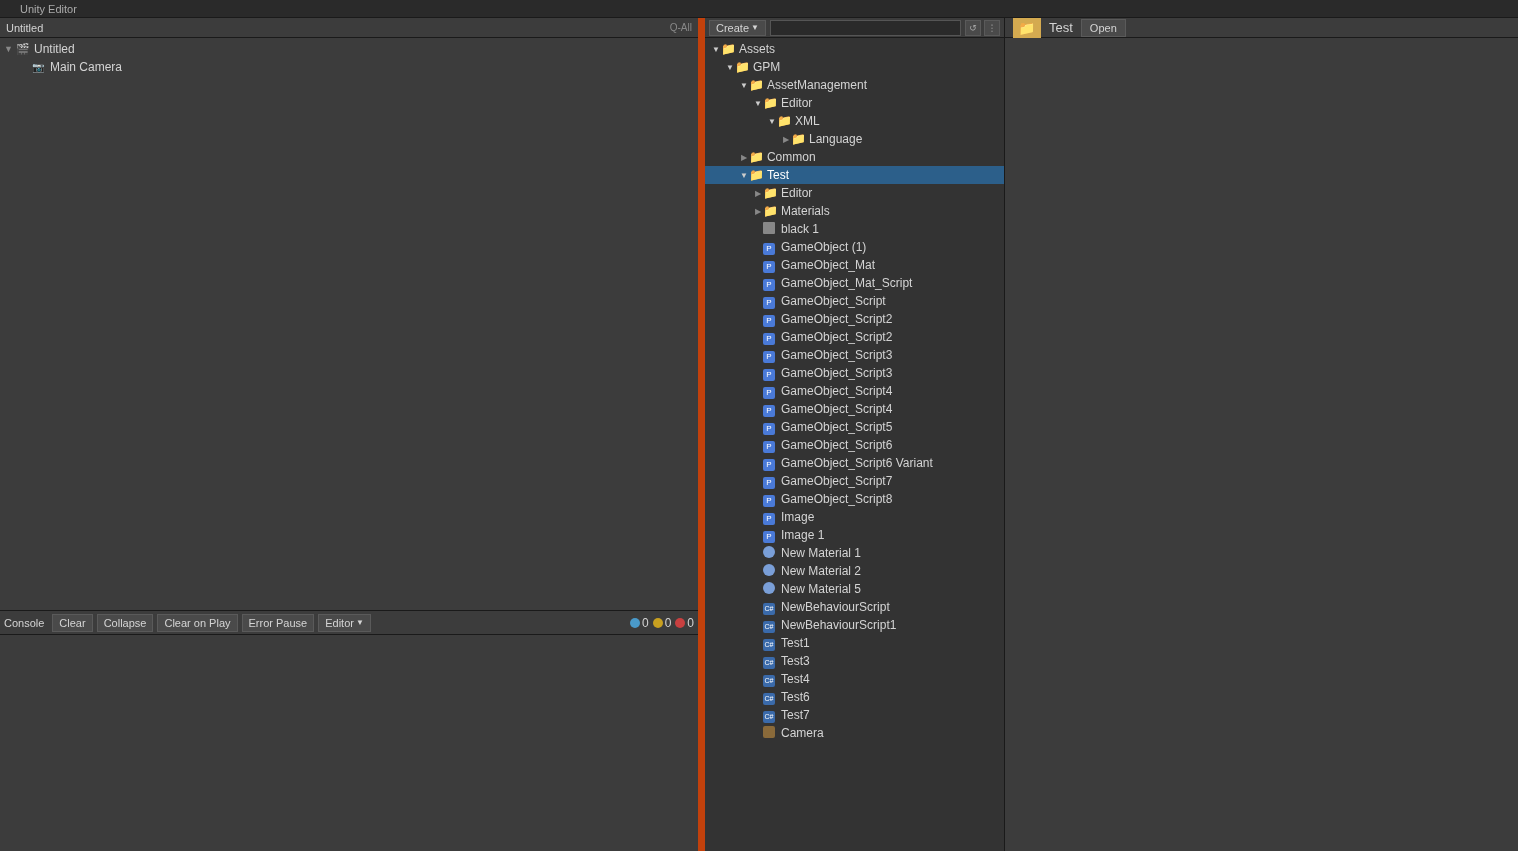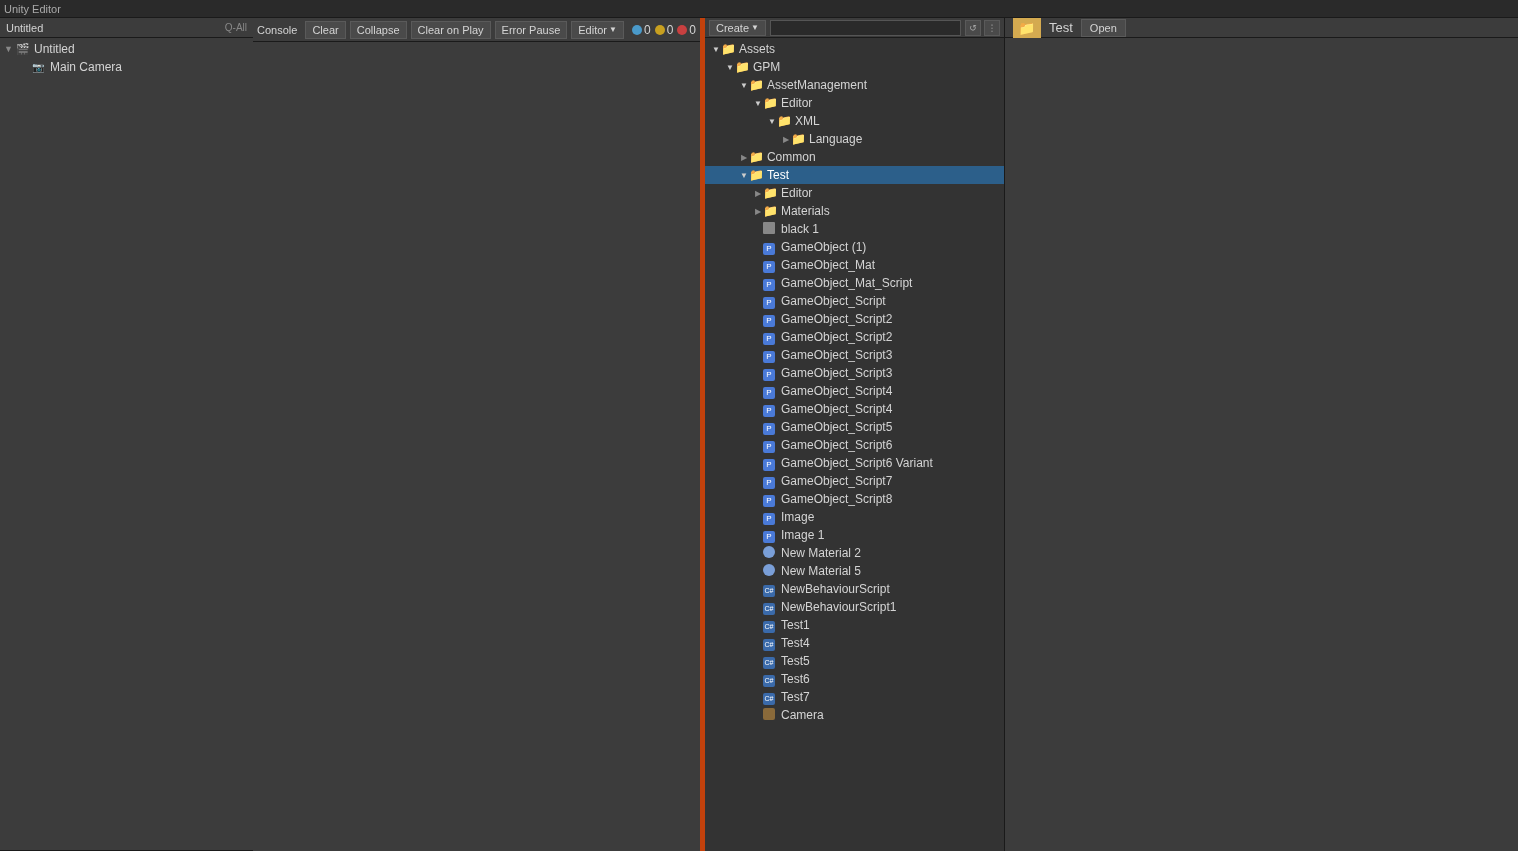--- a/index.html
+++ b/index.html
@@ -14,38 +14,38 @@
       display: flex;
       flex-direction: column;
     }
 
     
     .top-bar {
       height: 18px;
       background: #2a2a2a;
       display: flex;
       align-items: center;
-      padding: 0 4px;
+      padding: 0 20px;
       font-size: 11px;
       color: #aaa;
       border-bottom: 1px solid #1a1a1a;
     }
 
     .main-area {
       display: flex;
       flex: 1;
       overflow: hidden;
     }
 
     
     .left-panel {
       width: 705px;
       display: flex;
-      flex-direction: row;
-      border-right: 5px solid #c2410c;
+      flex-direction: column;
+      border-right: 7px solid #c2410c;
     }
 
     
     .hierarchy-panel {
       flex: 1;
       background: #3c3c3c;
       display: flex;
       flex-direction: column;
       border-bottom: 1px solid #1a1a1a;
     }
@@ -483,20 +483,26 @@
         <div class="tree-item">
           <span style="display:inline-block; width:48px;"></span>
           <span class="arrow"></span>
           <span style="margin-right:3px;"><span style="display:inline-block; width:12px; height:12px; background:#4a7ad8; border-radius:2px; margin-right:3px; color:#fff; font-size:8px; text-align:center; line-height:12px;">P</span></span>
           <span>Image 1</span>
         </div>
         <div class="tree-item">
           <span style="display:inline-block; width:48px;"></span>
           <span class="arrow"></span>
           <span style="margin-right:3px;"><span style="display:inline-block; width:12px; height:12px; background:#7a9fd8; border-radius:50%; margin-right:3px;"></span></span>
+          <span>New Material 1</span>
+        </div>
+        <div class="tree-item">
+          <span style="display:inline-block; width:48px;"></span>
+          <span class="arrow"></span>
+          <span style="margin-right:3px;"><span style="display:inline-block; width:12px; height:12px; background:#7a9fd8; border-radius:50%; margin-right:3px;"></span></span>
           <span>New Material 2</span>
         </div>
         <div class="tree-item">
           <span style="display:inline-block; width:48px;"></span>
           <span class="arrow"></span>
           <span style="margin-right:3px;"><span style="display:inline-block; width:12px; height:12px; background:#7a9fd8; border-radius:50%; margin-right:3px;"></span></span>
           <span>New Material 5</span>
         </div>
         <div class="tree-item">
           <span style="display:inline-block; width:48px;"></span>
@@ -513,27 +519,27 @@
         <div class="tree-item">
           <span style="display:inline-block; width:48px;"></span>
           <span class="arrow"></span>
           <span style="margin-right:3px;"><span style="display:inline-block; width:12px; height:12px; background:#3a6aaa; border-radius:2px; margin-right:3px; color:#fff; font-size:7px; text-align:center; line-height:12px;">C#</span></span>
           <span>Test1</span>
         </div>
         <div class="tree-item">
           <span style="display:inline-block; width:48px;"></span>
           <span class="arrow"></span>
           <span style="margin-right:3px;"><span style="display:inline-block; width:12px; height:12px; background:#3a6aaa; border-radius:2px; margin-right:3px; color:#fff; font-size:7px; text-align:center; line-height:12px;">C#</span></span>
+          <span>Test3</span>
+        </div>
+        <div class="tree-item">
+          <span style="display:inline-block; width:48px;"></span>
+          <span class="arrow"></span>
+          <span style="margin-right:3px;"><span style="display:inline-block; width:12px; height:12px; background:#3a6aaa; border-radius:2px; margin-right:3px; color:#fff; font-size:7px; text-align:center; line-height:12px;">C#</span></span>
           <span>Test4</span>
-        </div>
-        <div class="tree-item">
-          <span style="display:inline-block; width:48px;"></span>
-          <span class="arrow"></span>
-          <span style="margin-right:3px;"><span style="display:inline-block; width:12px; height:12px; background:#3a6aaa; border-radius:2px; margin-right:3px; color:#fff; font-size:7px; text-align:center; line-height:12px;">C#</span></span>
-          <span>Test5</span>
         </div>
         <div class="tree-item">
           <span style="display:inline-block; width:48px;"></span>
           <span class="arrow"></span>
           <span style="margin-right:3px;"><span style="display:inline-block; width:12px; height:12px; background:#3a6aaa; border-radius:2px; margin-right:3px; color:#fff; font-size:7px; text-align:center; line-height:12px;">C#</span></span>
           <span>Test6</span>
         </div>
         <div class="tree-item">
           <span style="display:inline-block; width:48px;"></span>
           <span class="arrow"></span>

